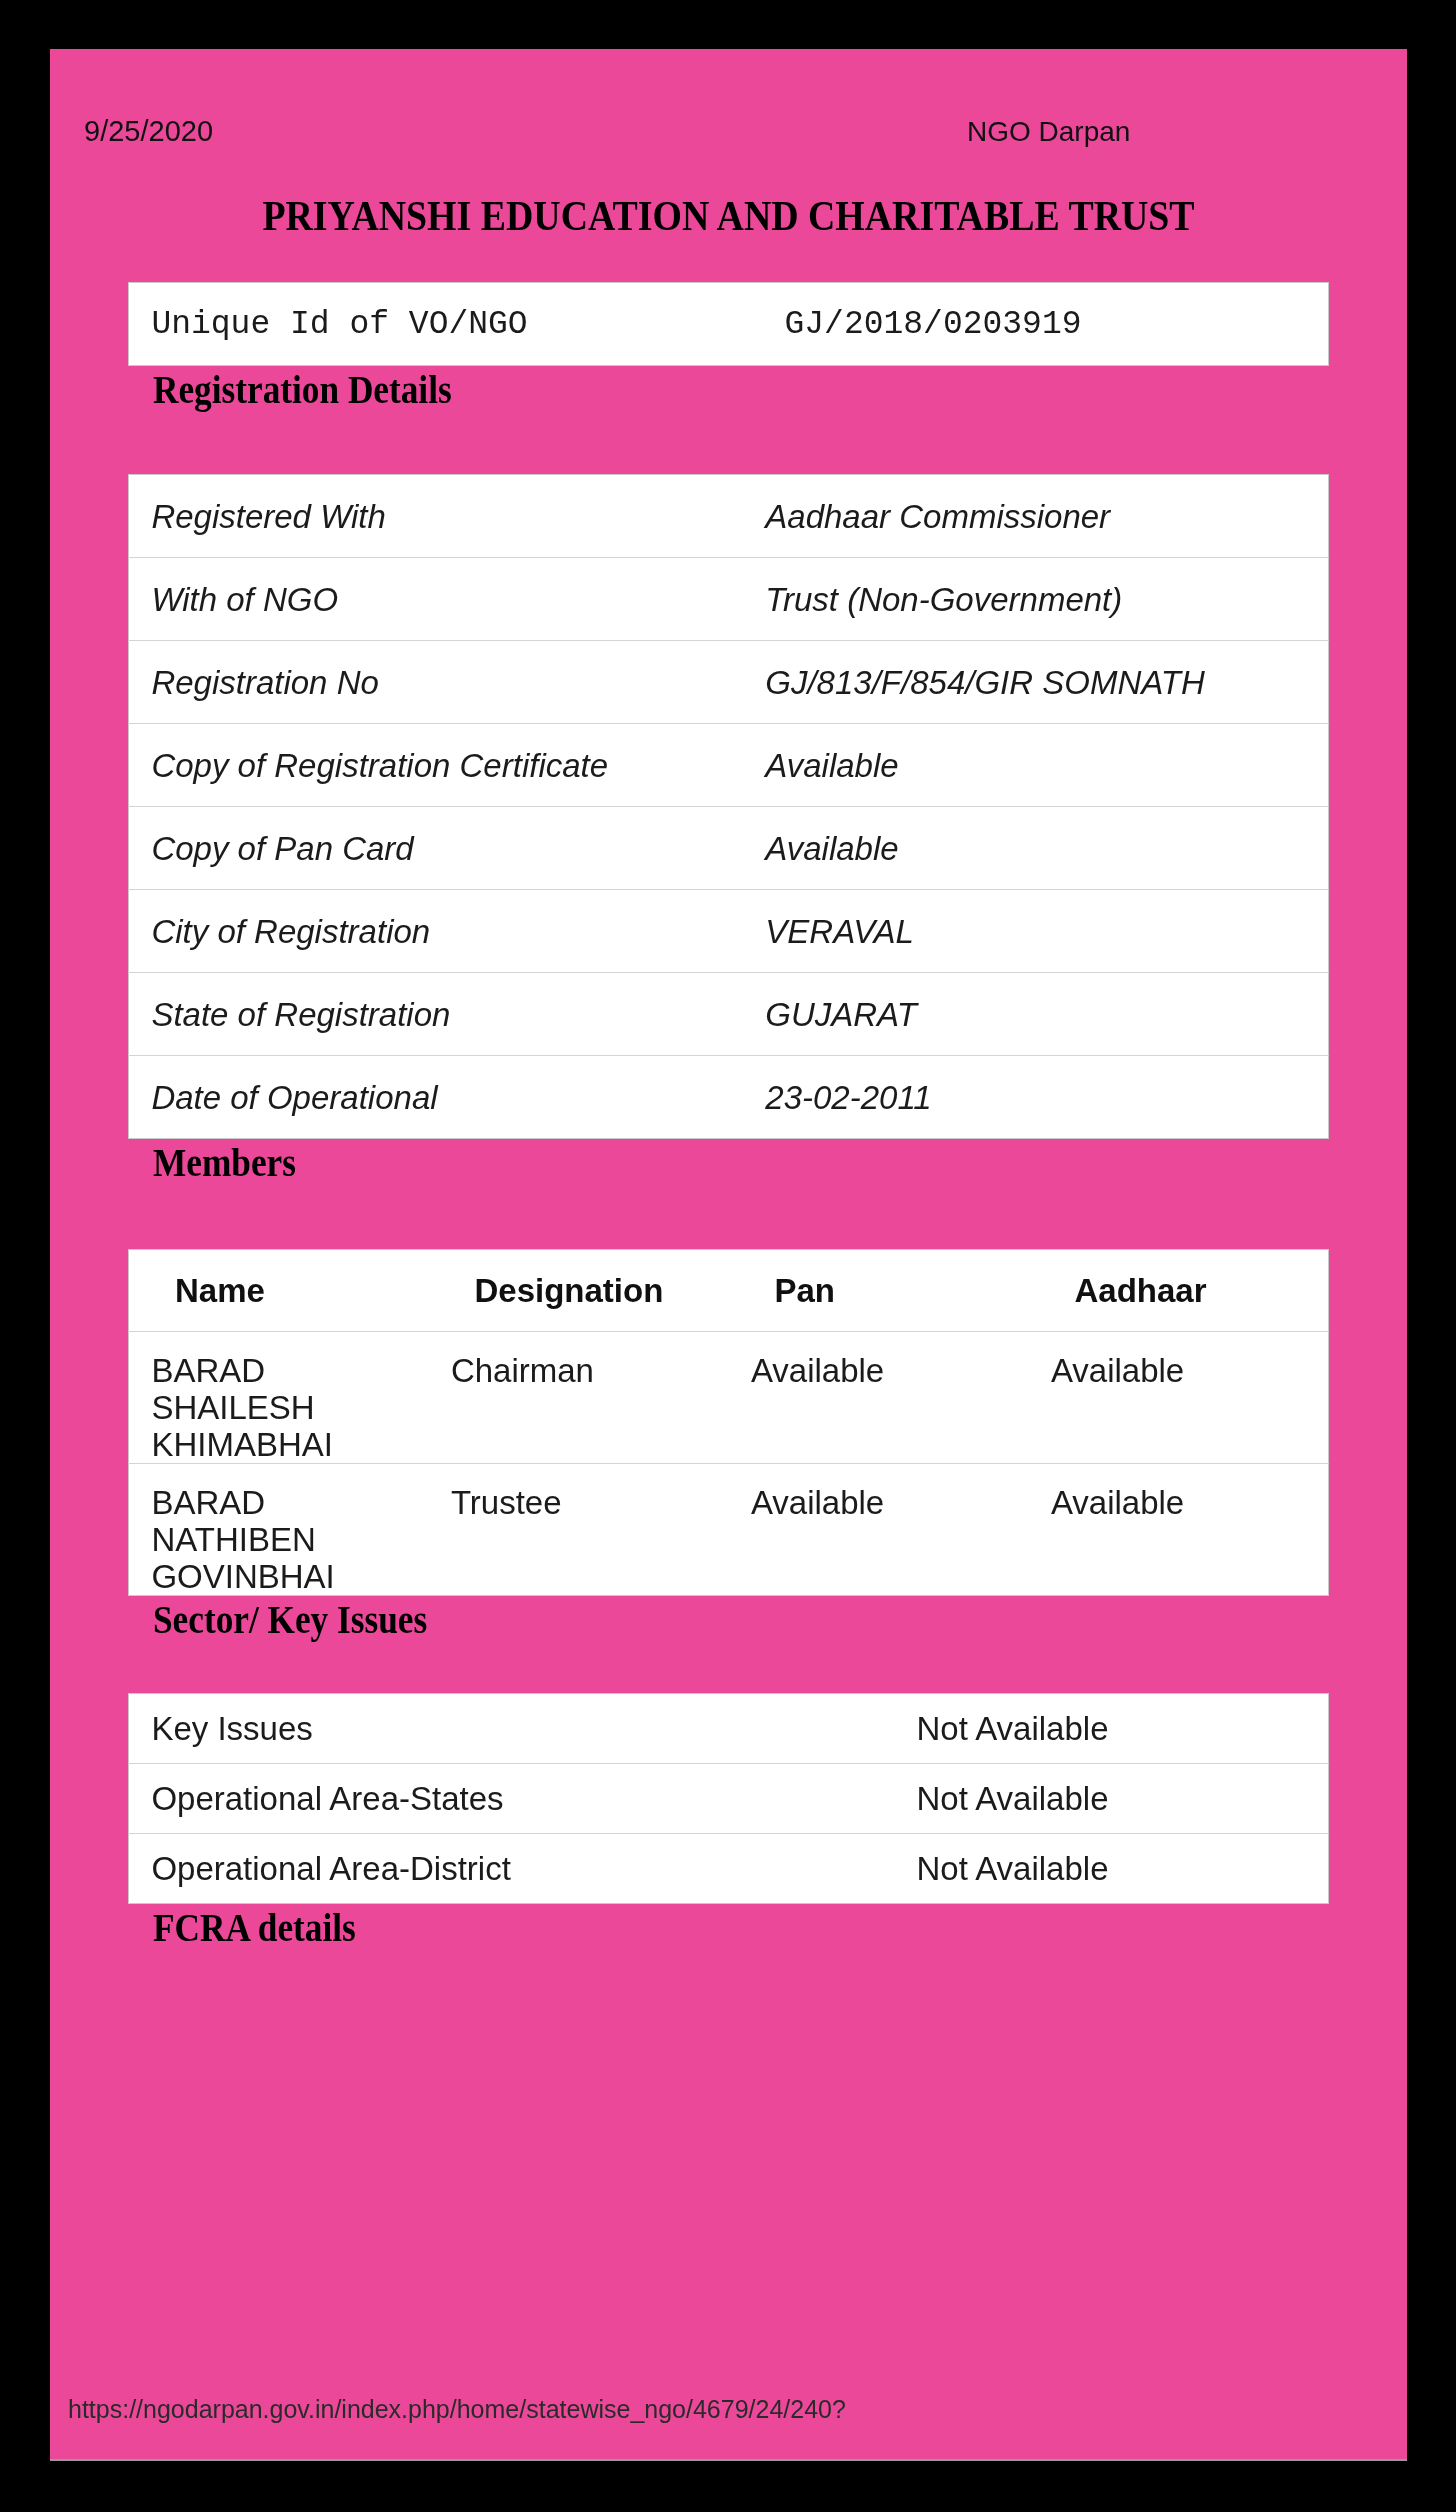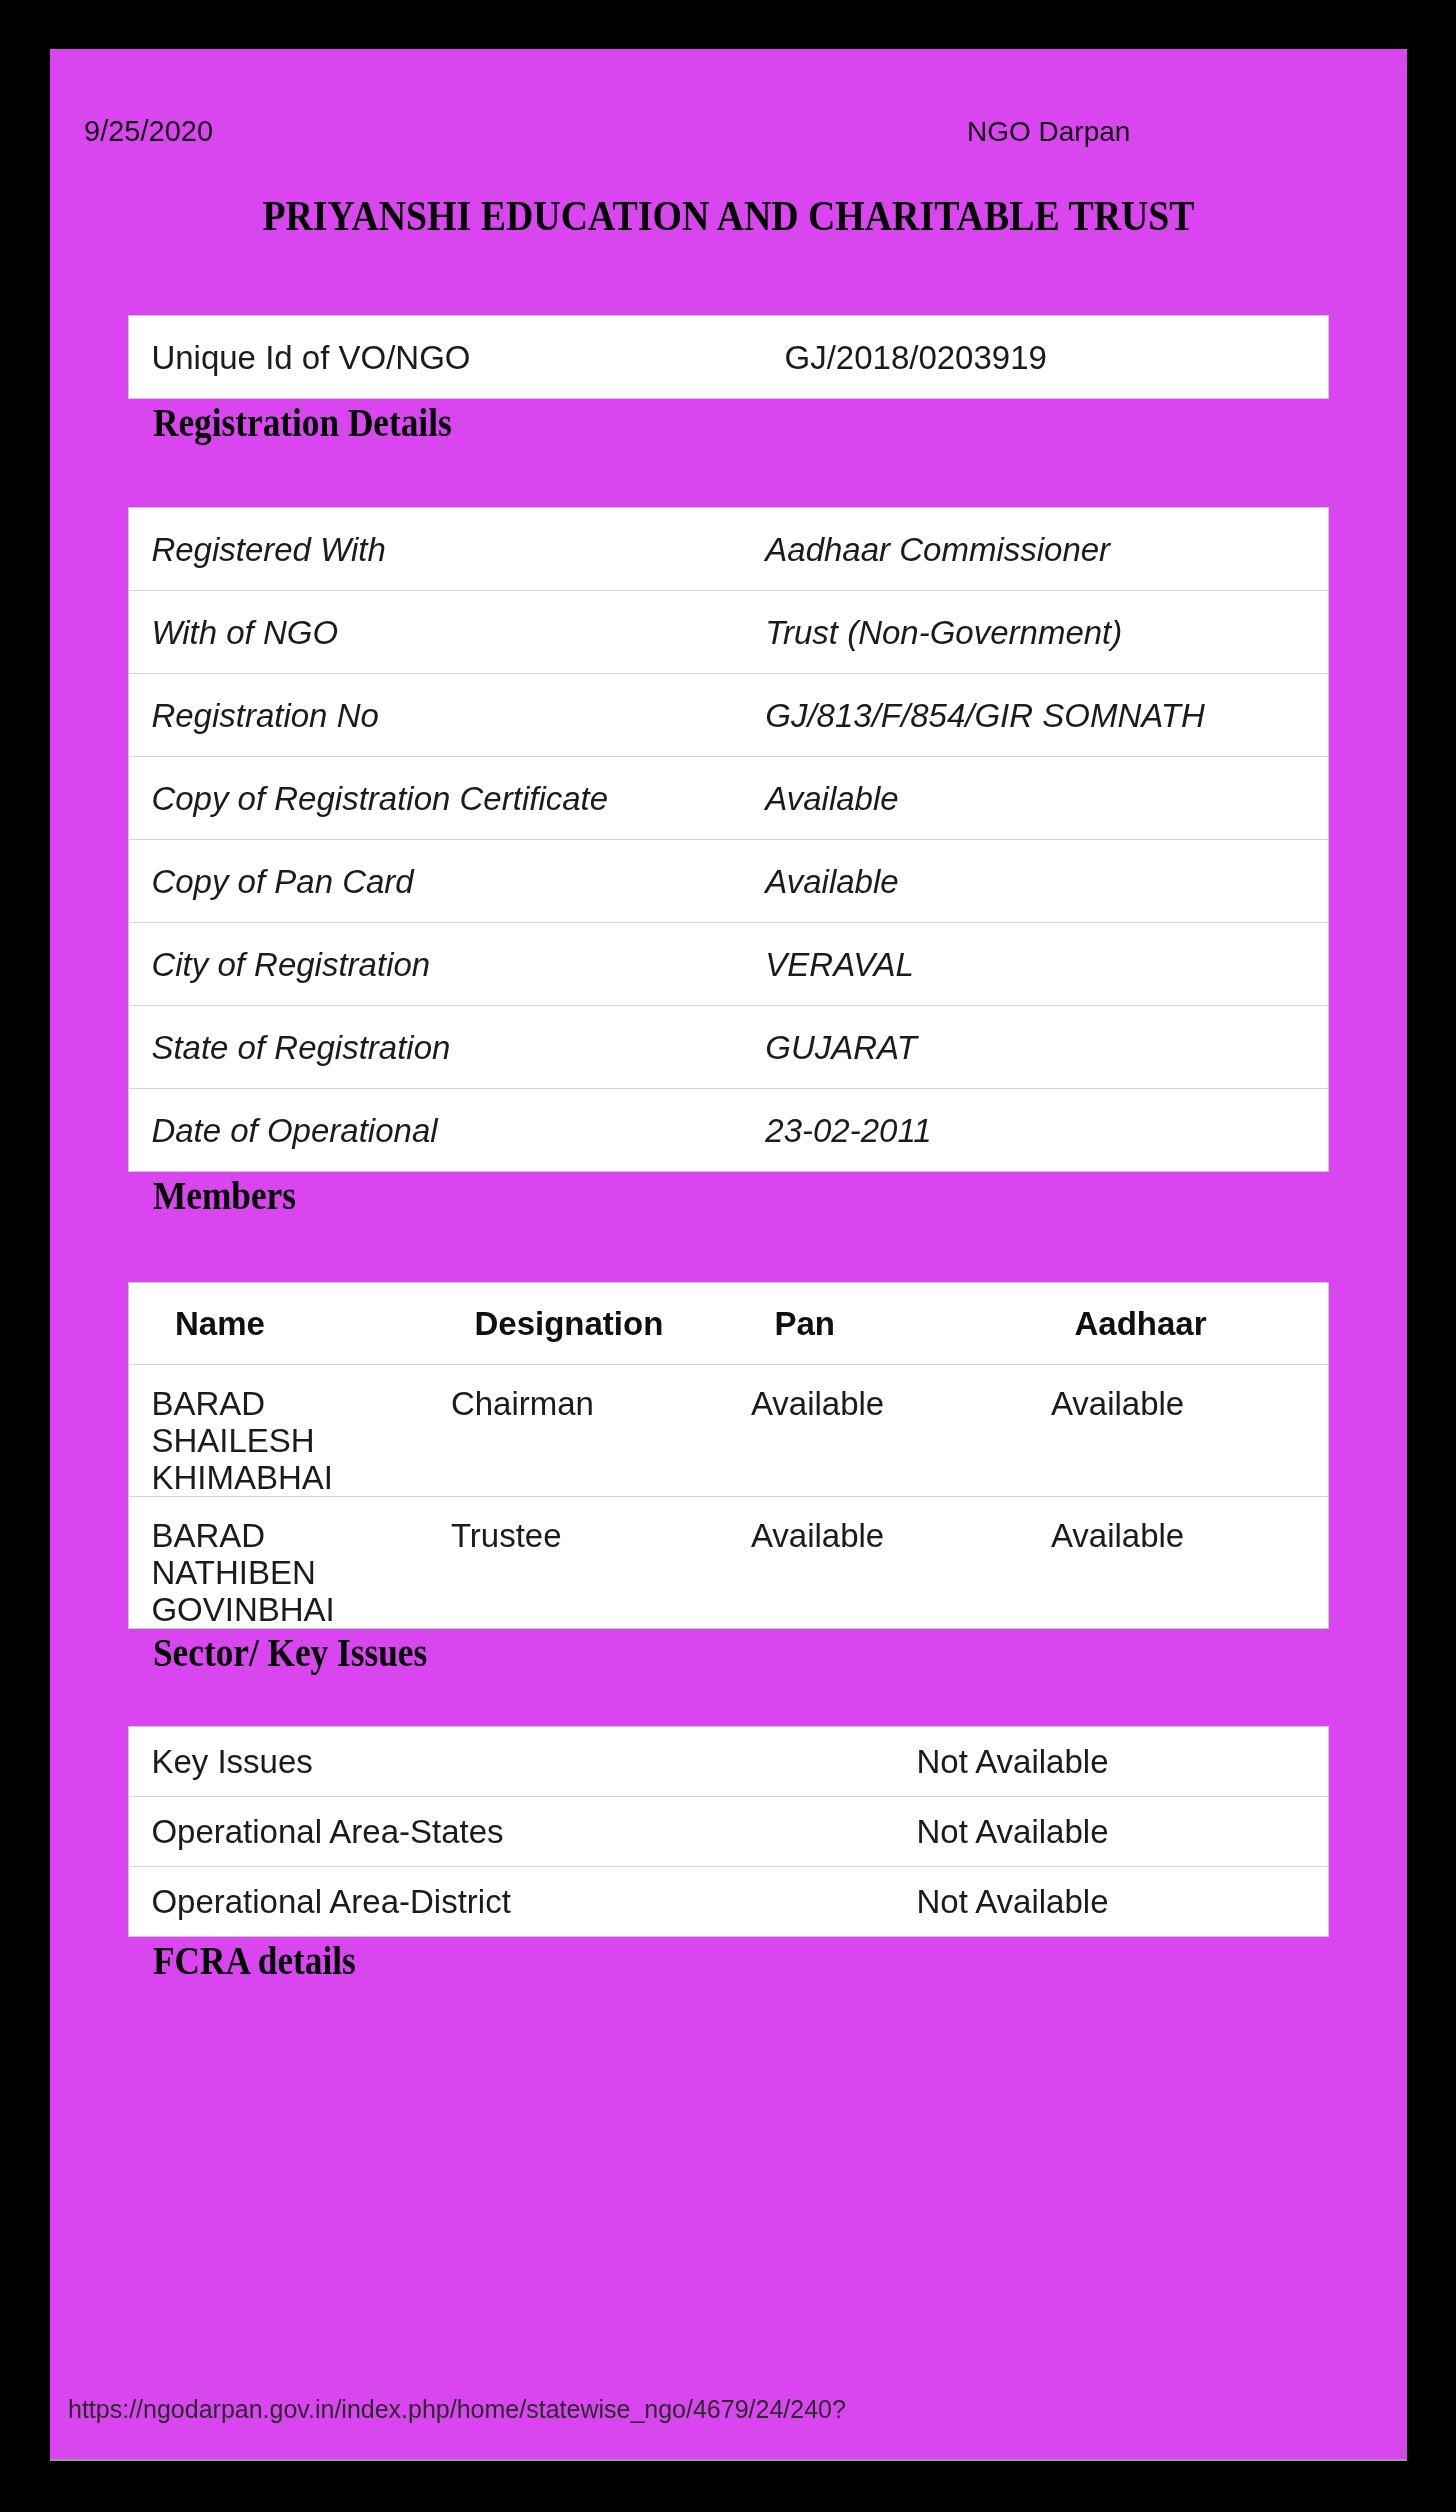--- a/index.html
+++ b/index.html
@@ -7,21 +7,21 @@
     width:1457px;height:2512px;
     background:#000;
     position:relative;
     font-family:"Liberation Sans",sans-serif;
     color:#1b1b1b;
     -webkit-font-smoothing:antialiased;
   }
   .page{
     position:absolute;left:50px;top:49px;
     width:1357px;height:2412px;
-    background:#d946ef;
+    background:#ec4899;
     border-bottom:2px solid #9a9a9a;
     box-sizing:border-box;
     overflow:hidden;
   }
   .print-date{
     position:absolute;left:34px;top:66px;
     font-size:29px;color:#111;white-space:nowrap;
   }
   .site-title{
     position:absolute;left:917px;top:67px;
@@ -48,21 +48,21 @@
   .h-reg{margin-top:68px;}
   .h-members{margin-top:66px;}
   .h-sector{margin-top:81px;}
   .h-fcra{margin-top:120px;}
   table{
     width:100%;
     border-collapse:collapse;
     border:1.3px solid #c9c9c9;
     background:#fff;
   }
-  .t-unique{margin-top:76px;}
+  .t-unique{margin-top:43px;font-family:Liberation Mono, monospace;}
   .t-reg{margin-top:61px;font-style:italic;}
   .t-members{margin-top:62px;}
   .t-sector{margin-top:49px;}
   td,th{
     font-size:33px;
     color:#1b1b1b;
     padding:0 13px 0 22.4px;
     text-align:left;
     vertical-align:middle;
     font-weight:normal;

